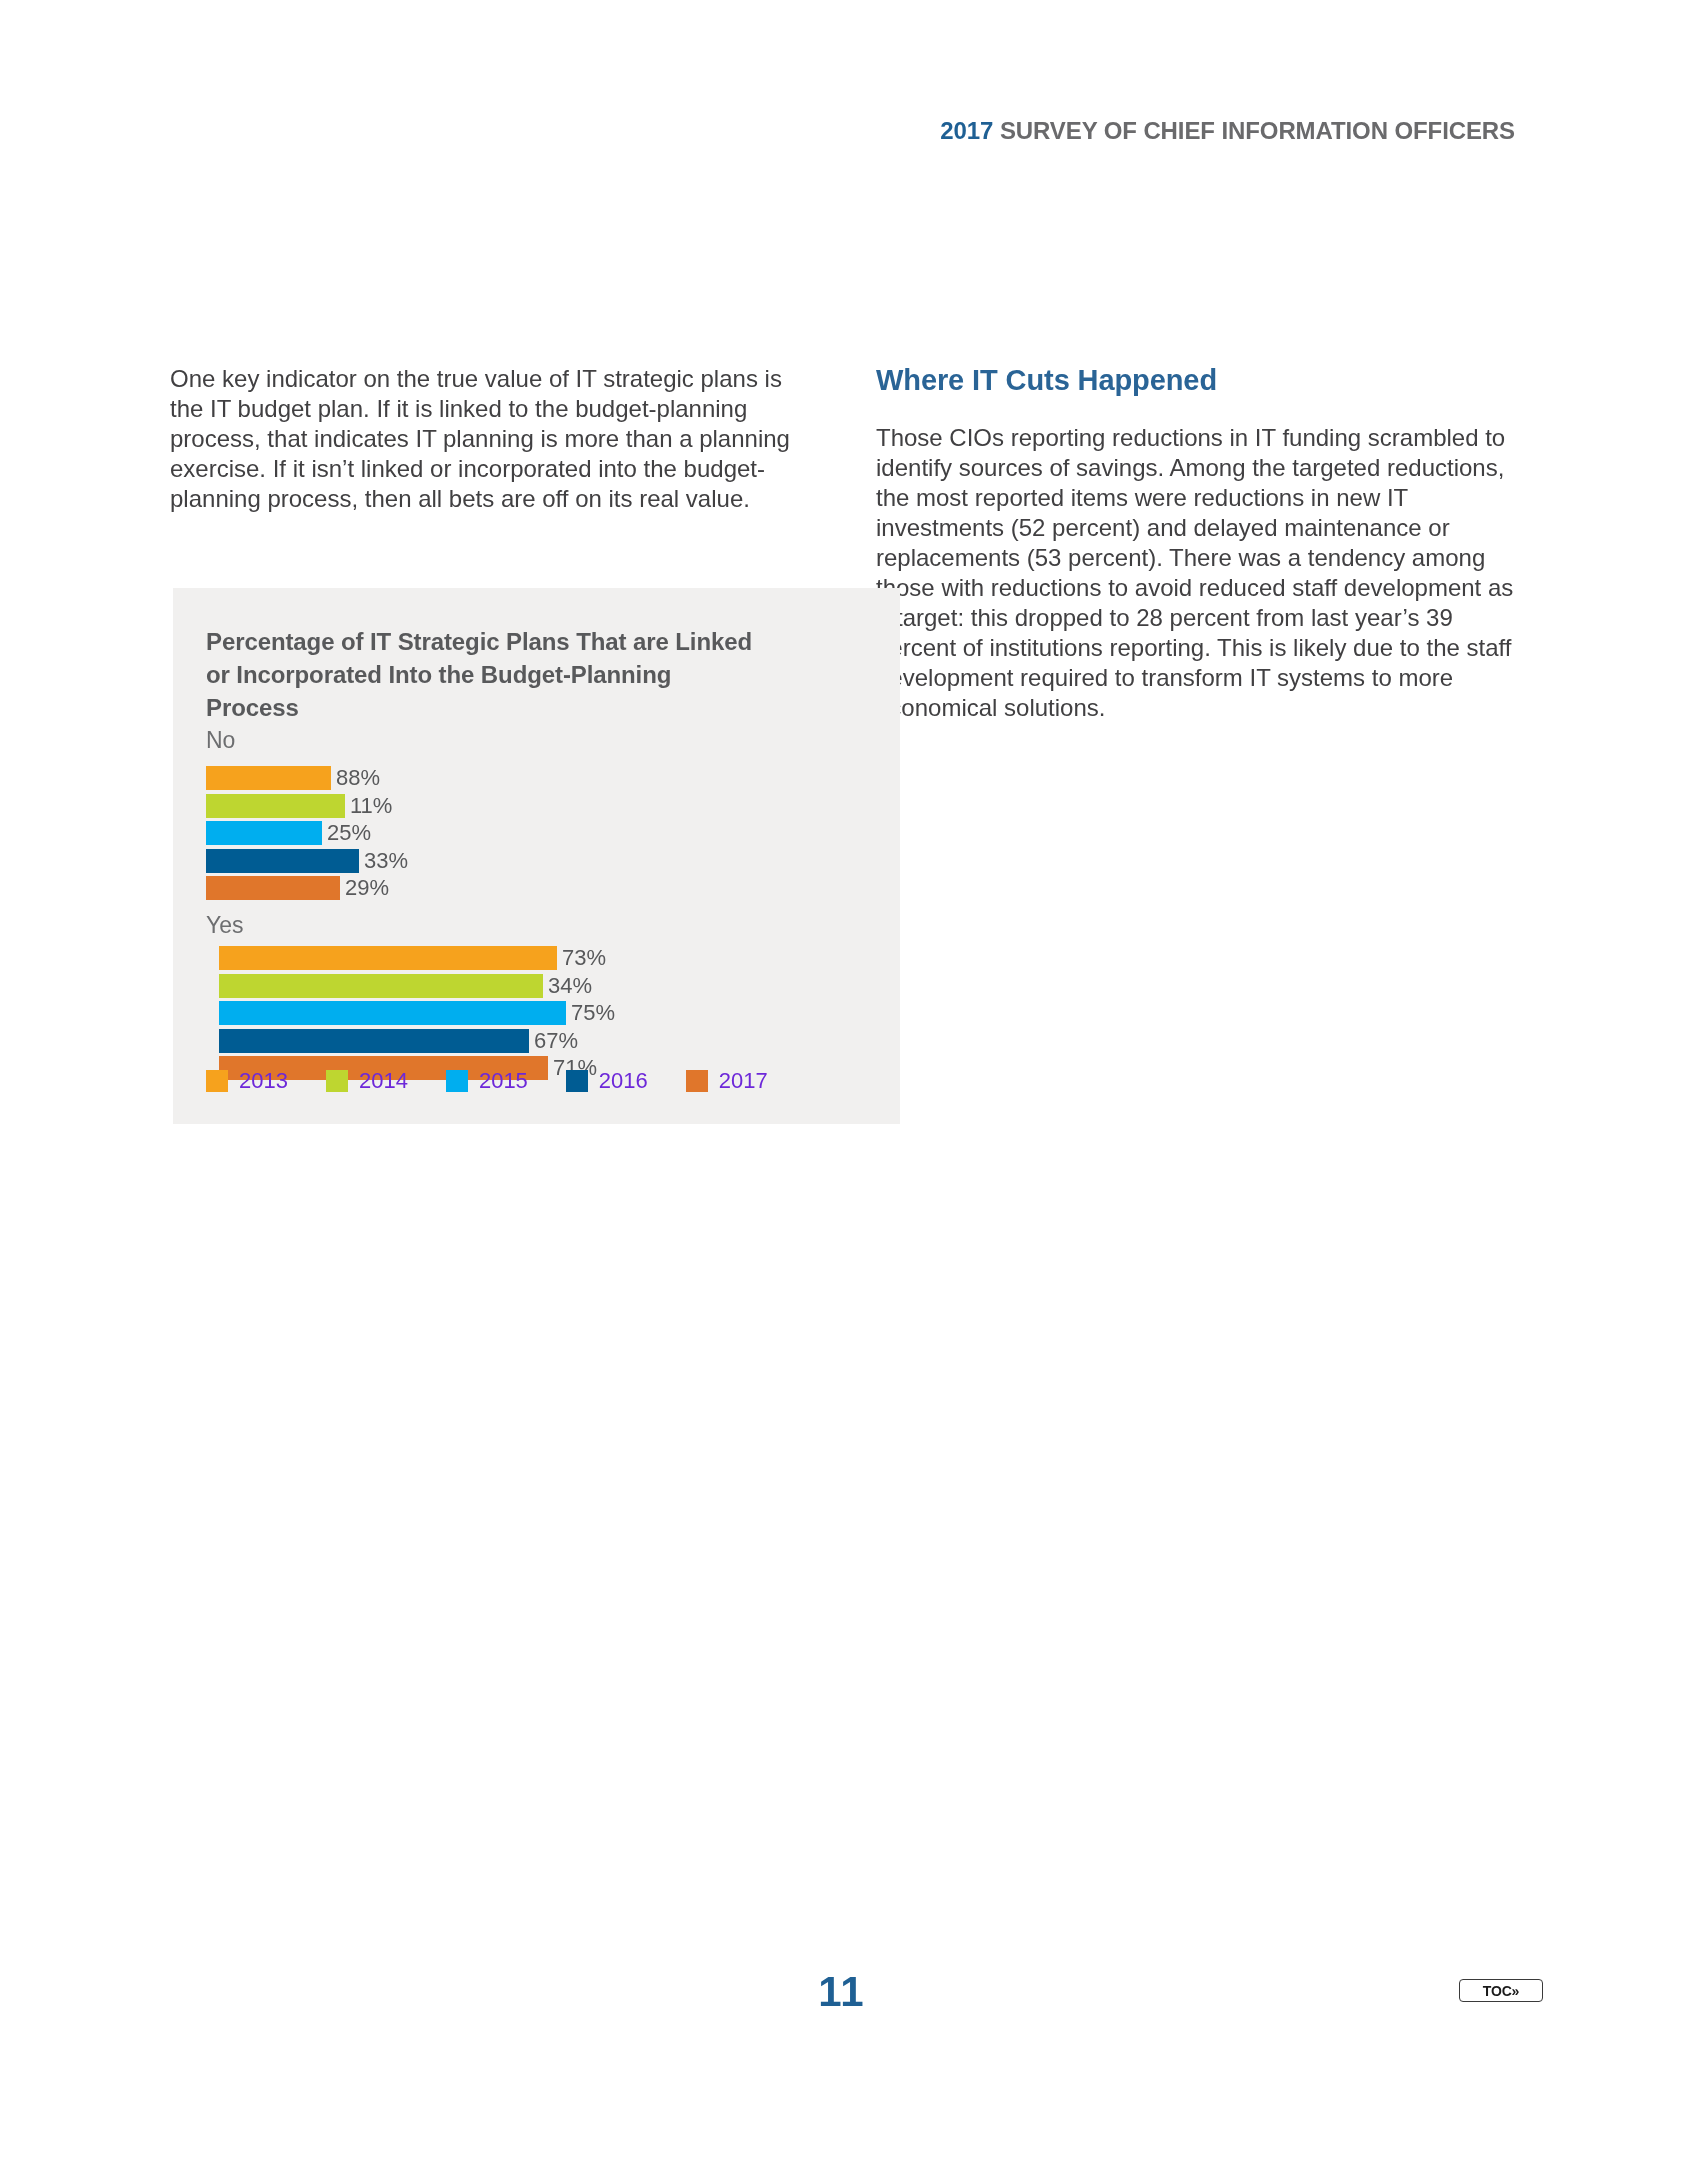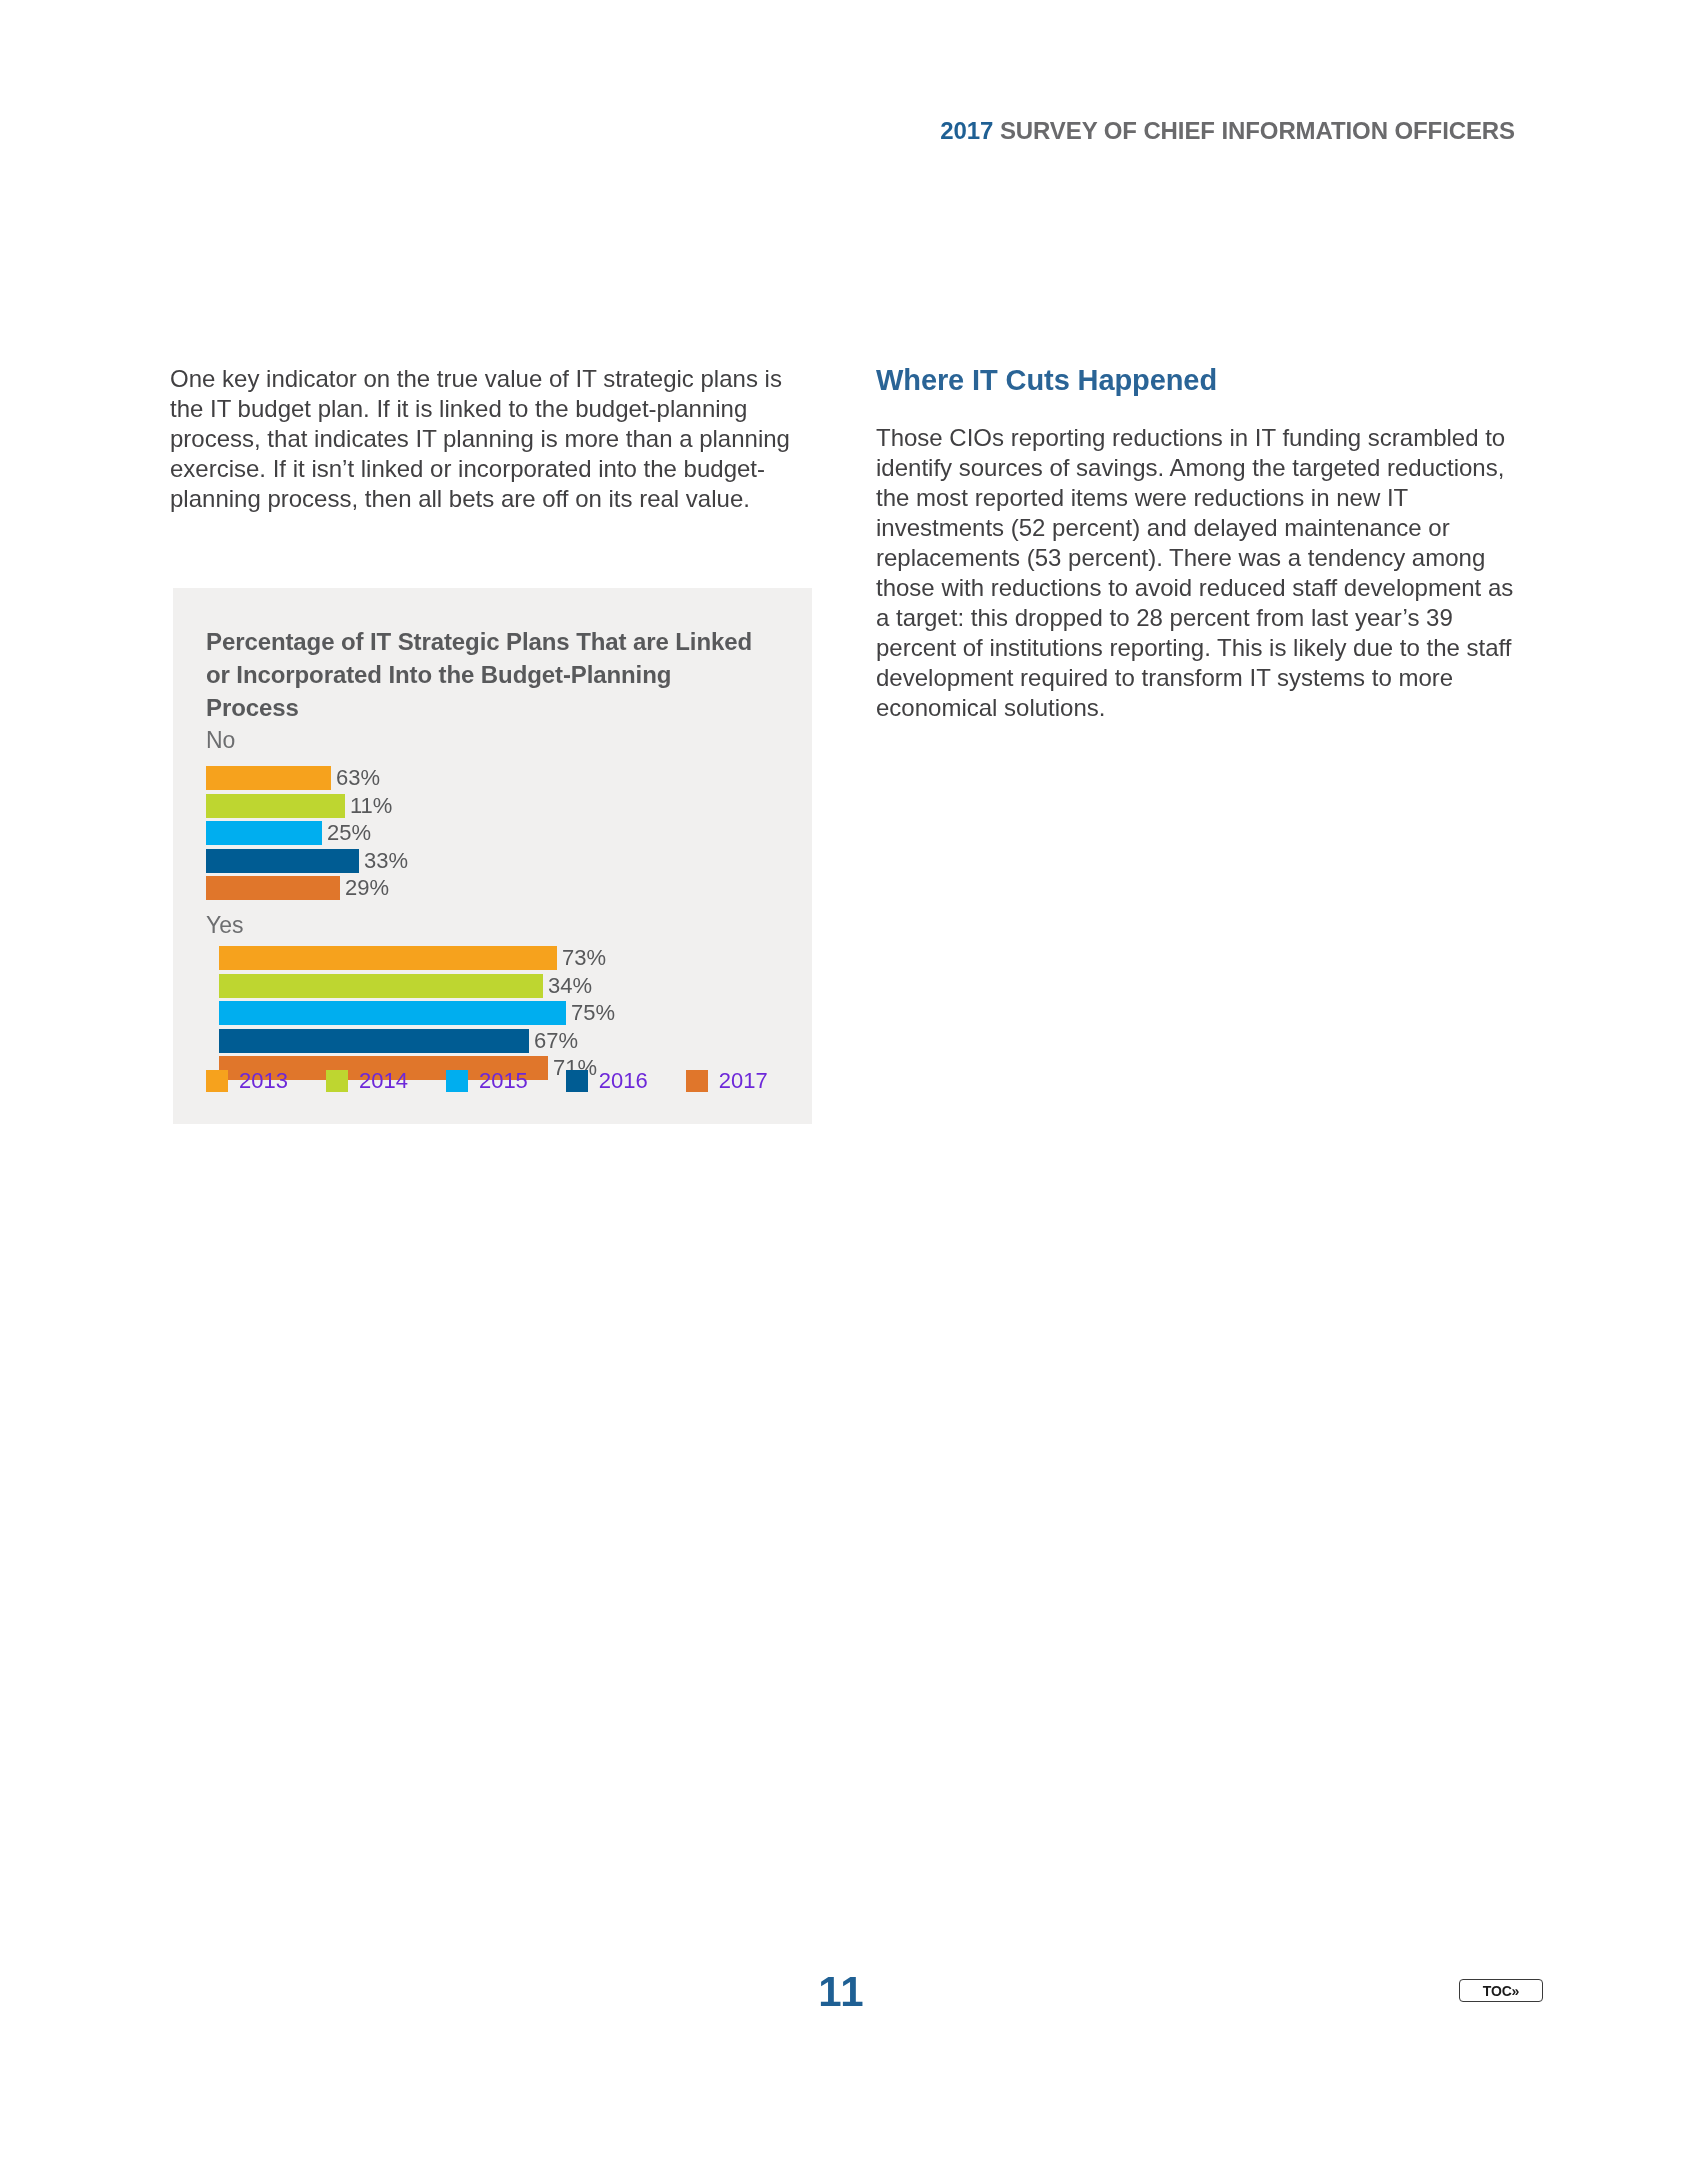--- a/index.html
+++ b/index.html
@@ -59,21 +59,21 @@
     color: #2A6496;
     margin: 0 0 26px 0;
     letter-spacing: -0.1px;
   }
 
   
   .chart-panel {
     position: absolute;
     left: 173px;
     top: 588px;
-    width: 639px;
+    width: 727px;
     height: 536px;
     background: #F1F0EF;
     box-sizing: border-box;
   }
   .chart-title {
     position: absolute;
     left: 33px;
     top: 37px;
     width: 564px;
     font-size: 24px;
@@ -191,21 +191,21 @@
 </div>
 
 <div class="chart-panel">
 
   <div class="chart-title">Percentage of IT Strategic Plans That are Linked or Incorporated Into the Budget-Planning Process</div>
 
   <div class="group-label group-no">No</div>
   <div class="bars bars-no">
       <div class="bar-row">
         <span class="bar-fill" style="width: 125px; background: rgb(246, 162, 29);"></span>
-        <span class="bar-value">63%</span>
+        <span class="bar-value">88%</span>
       </div>
       <div class="bar-row">
         <span class="bar-fill" style="width: 139px; background: rgb(190, 214, 48);"></span>
         <span class="bar-value">11%</span>
       </div>
       <div class="bar-row">
         <span class="bar-fill" style="width: 116px; background: rgb(0, 174, 239);"></span>
         <span class="bar-value">25%</span>
       </div>
       <div class="bar-row">

